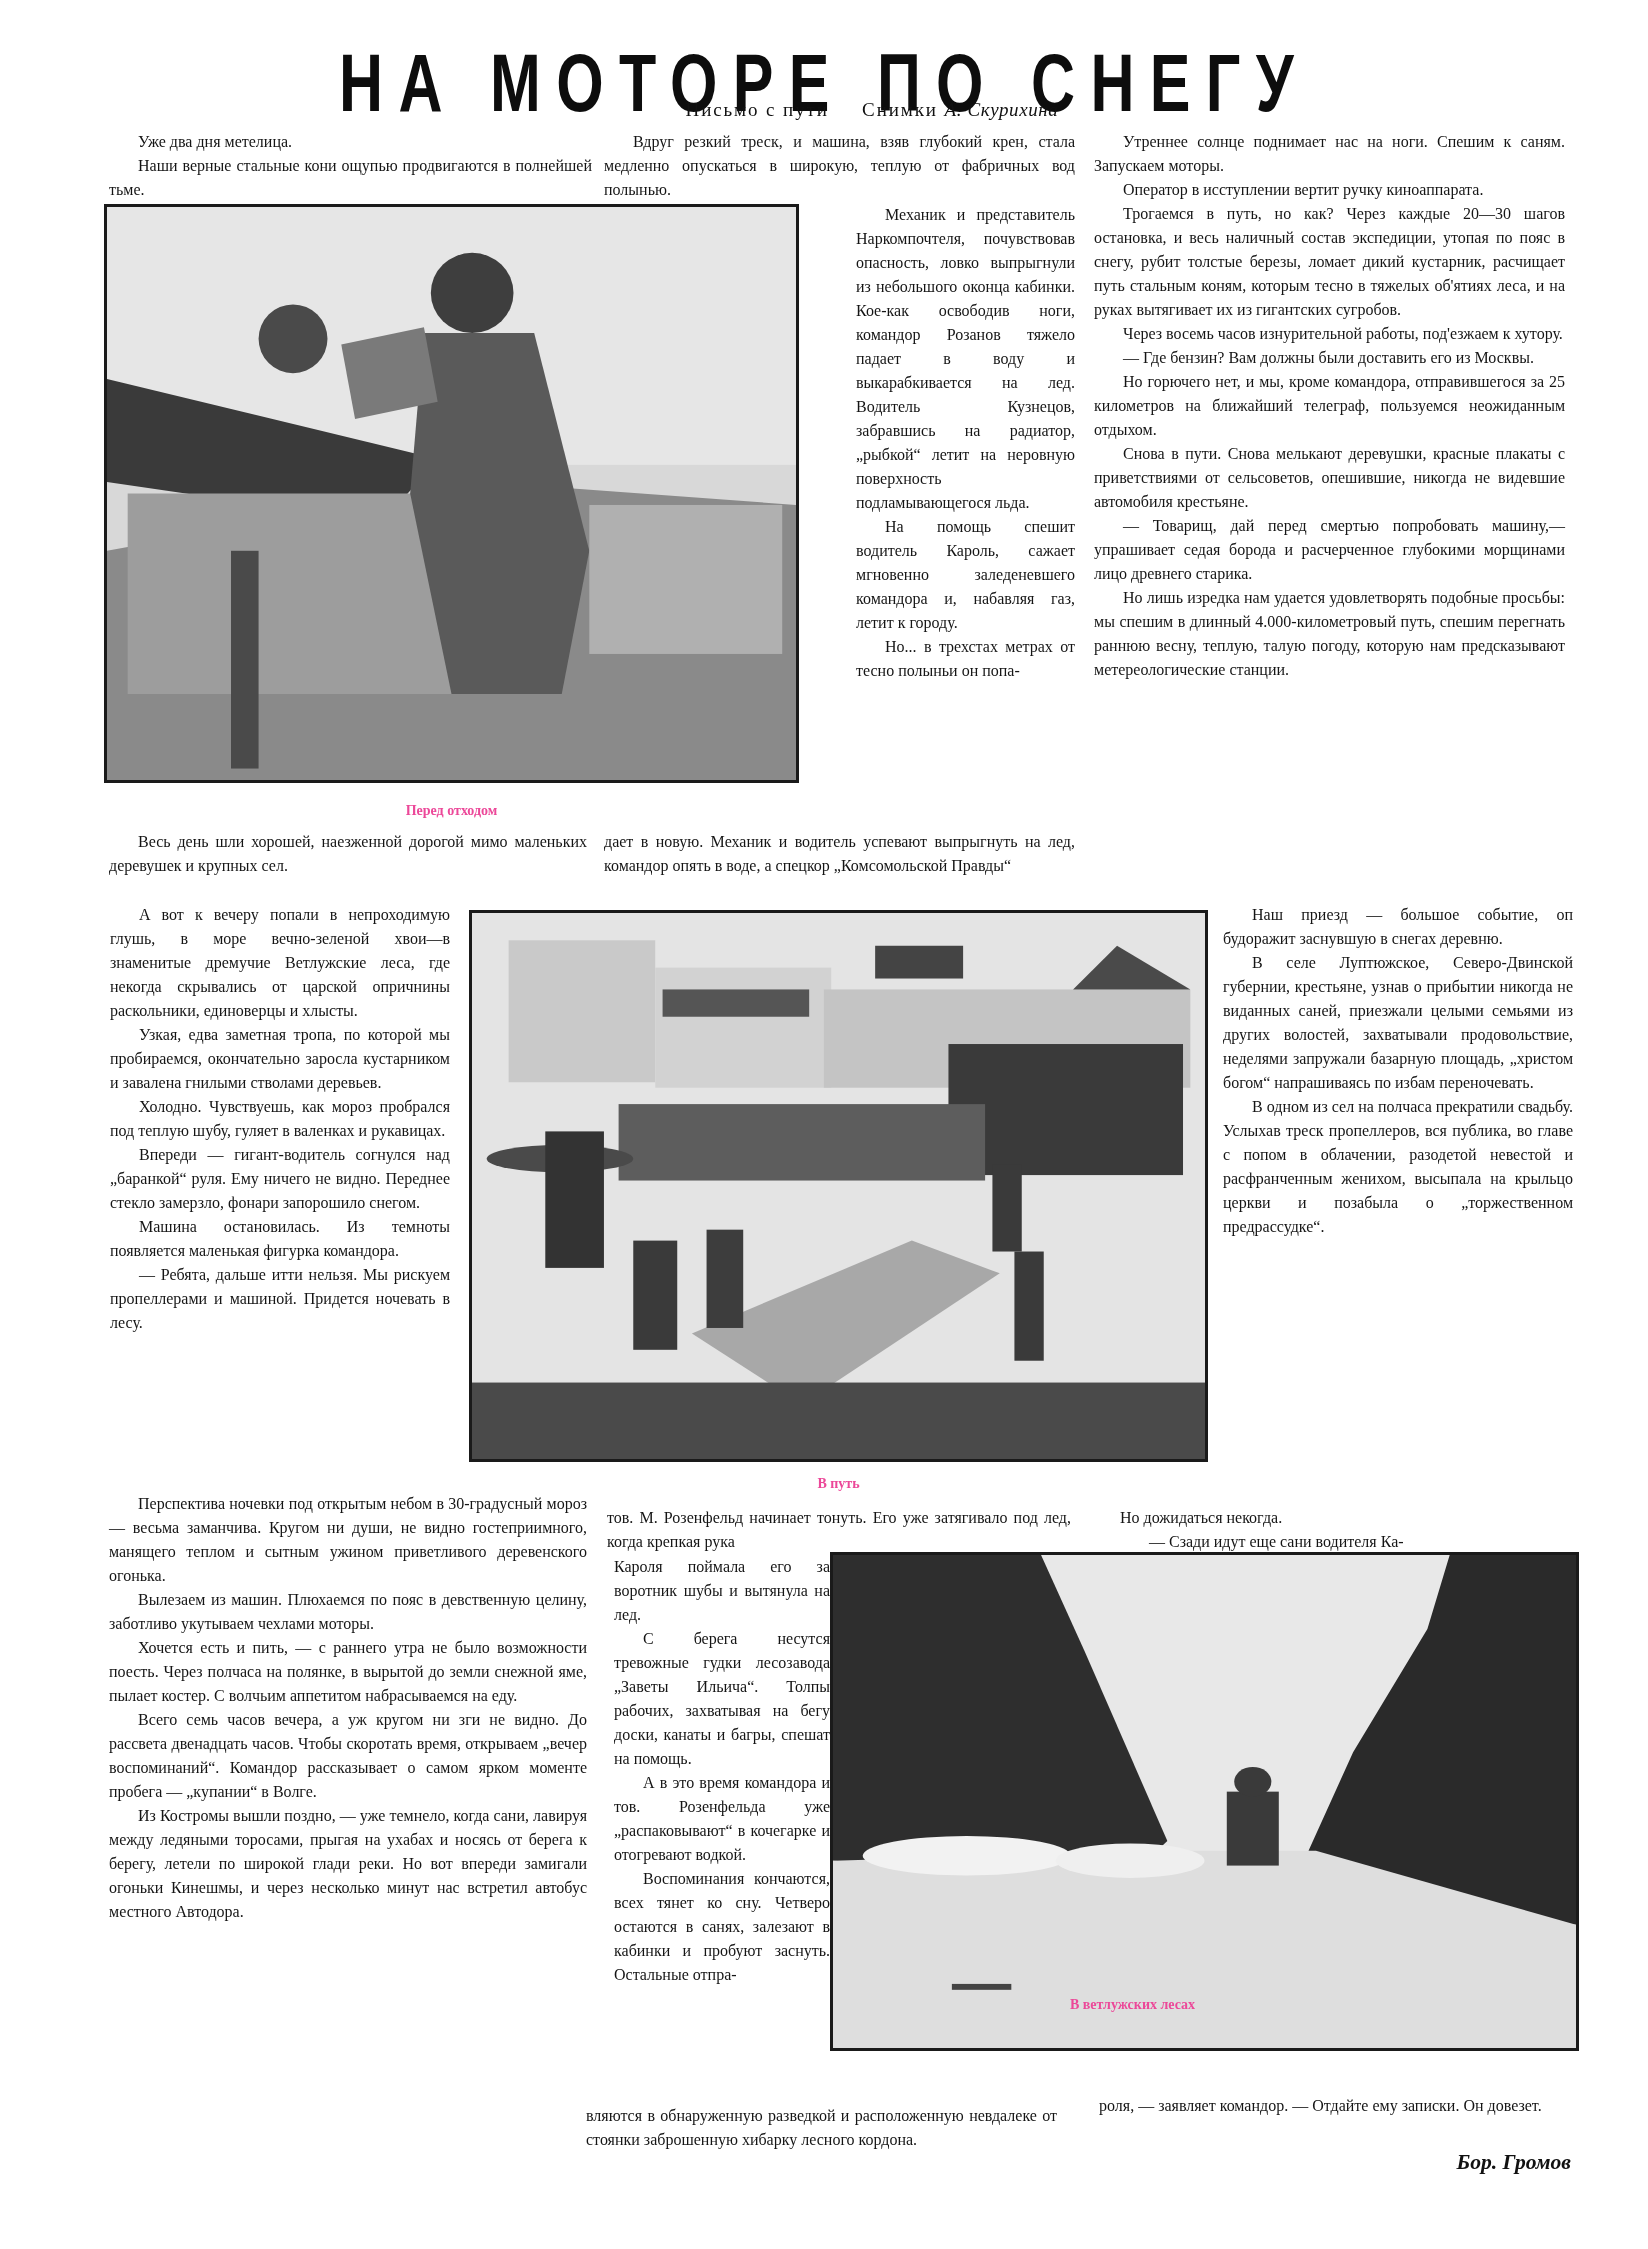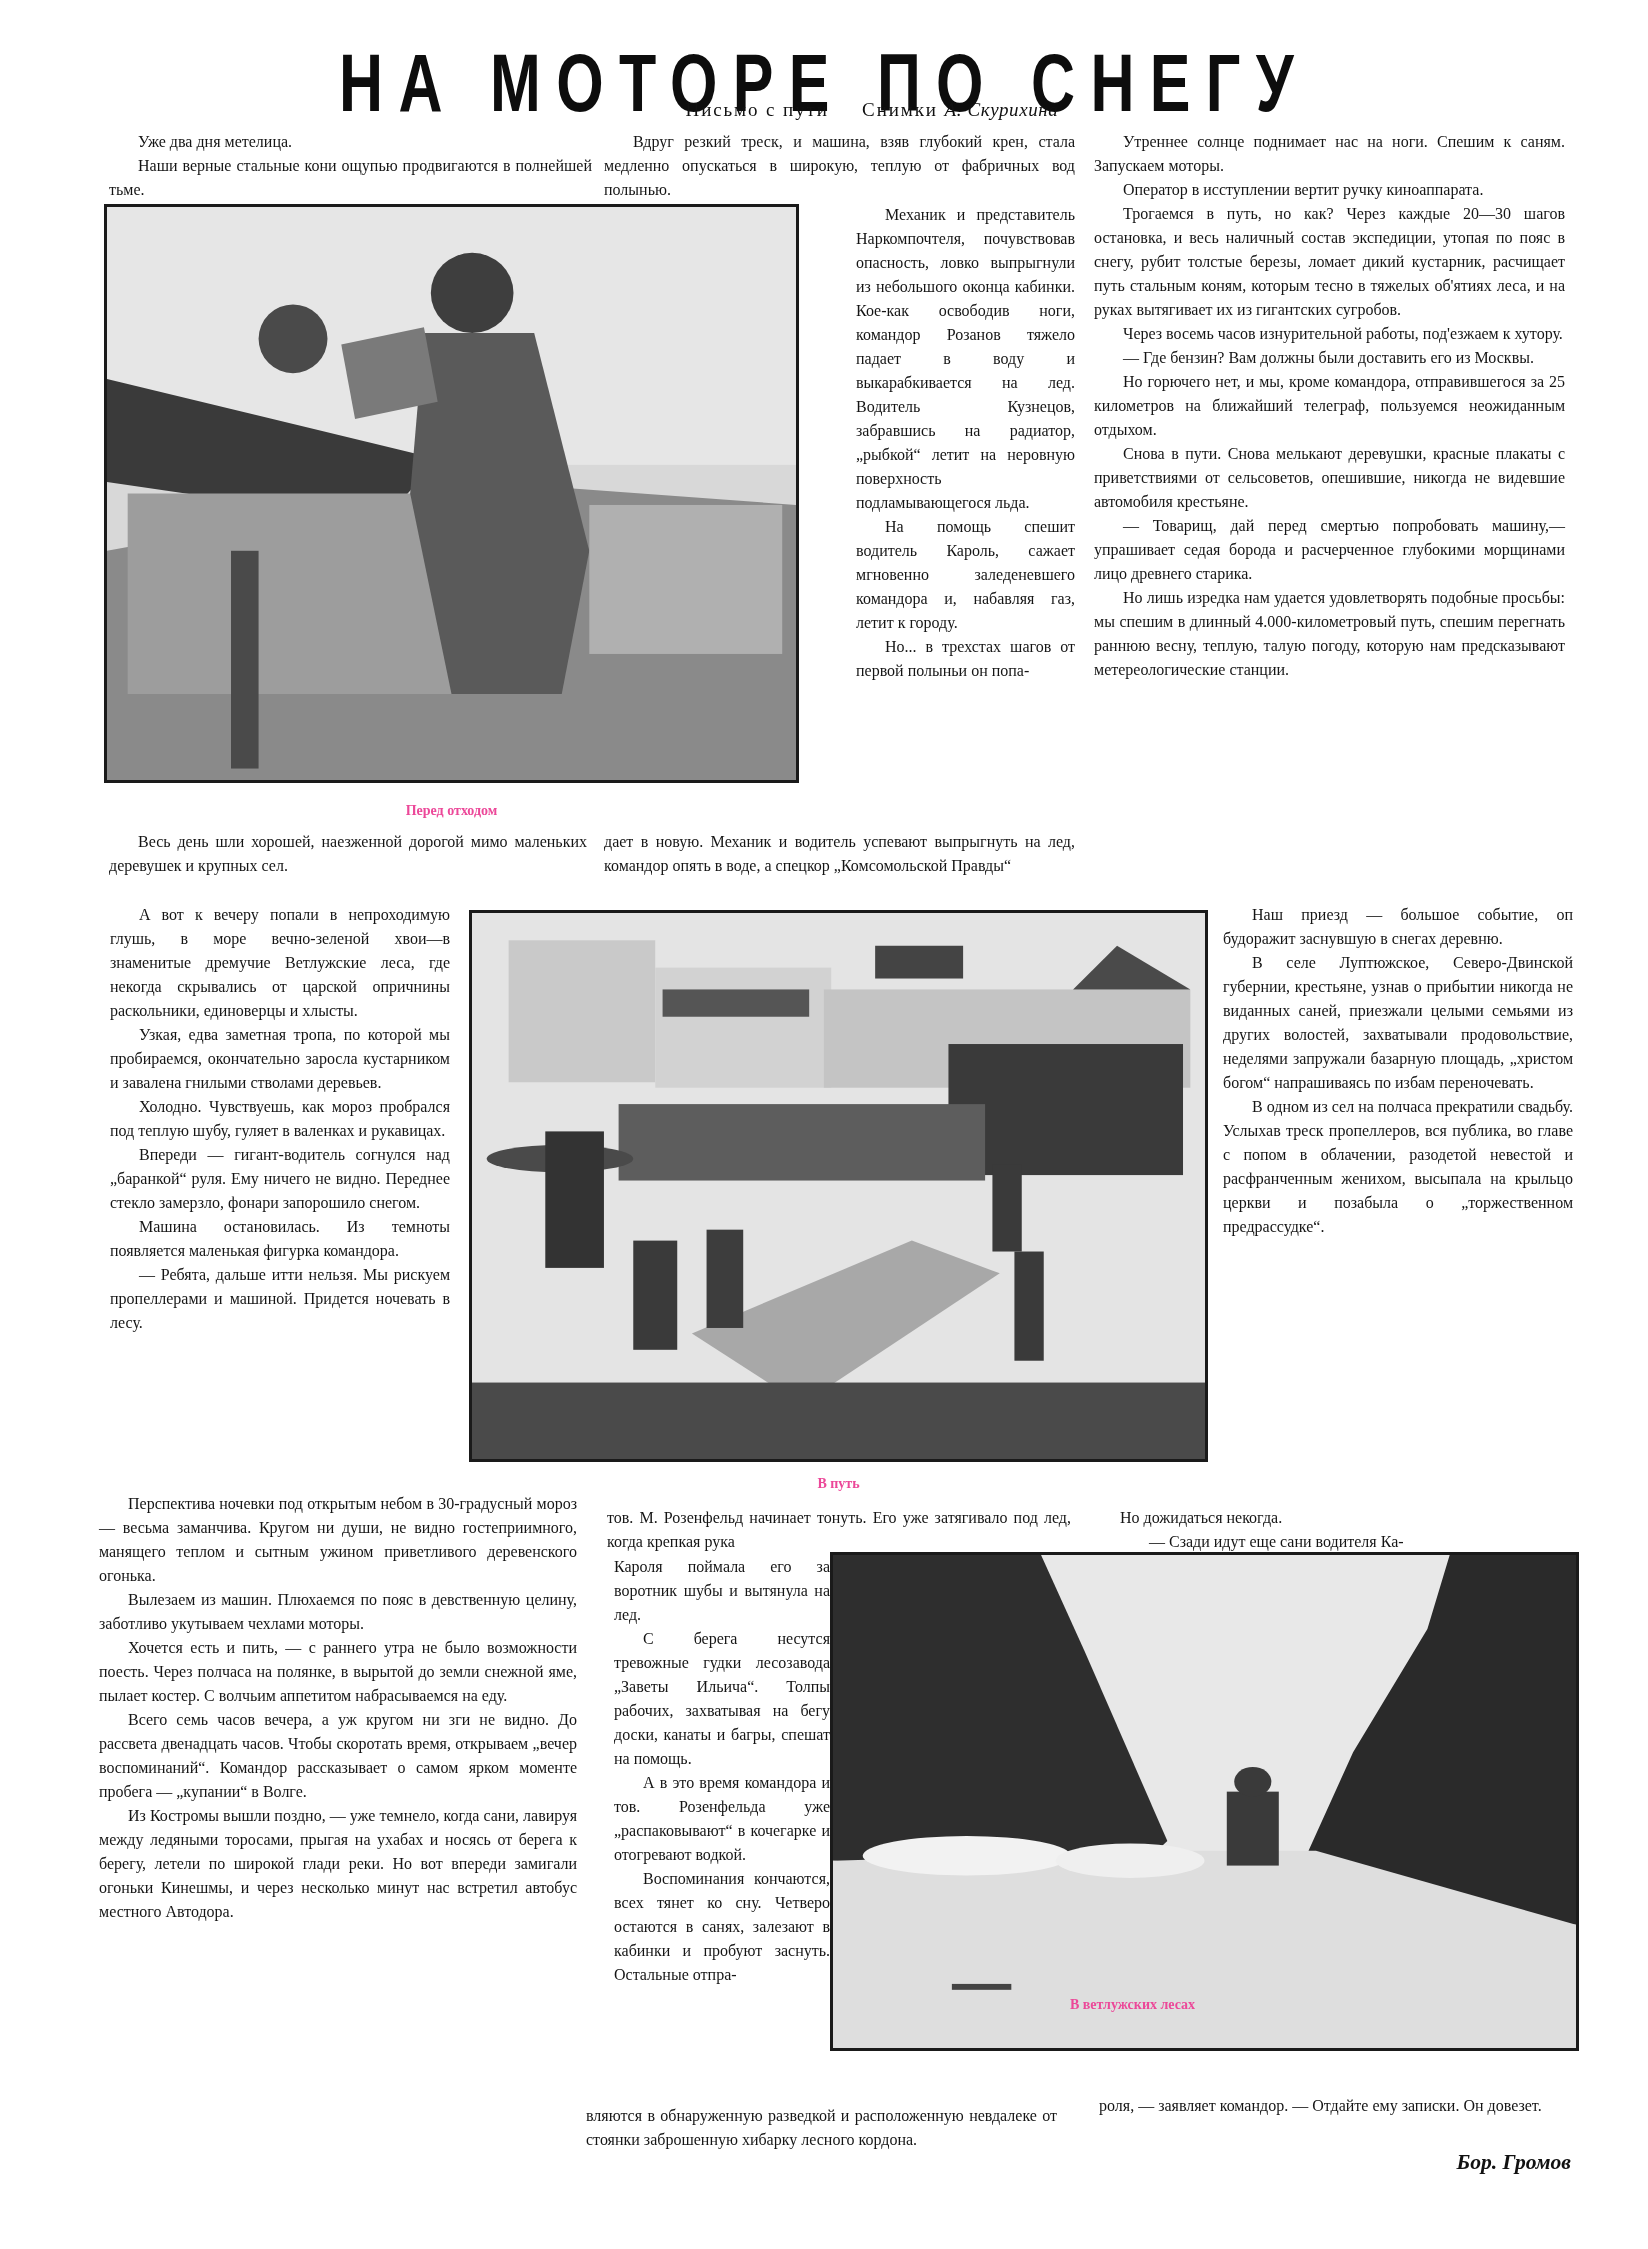--- a/index.html
+++ b/index.html
@@ -48,21 +48,21 @@
 </div>
 <div class="caption" style="left:104px; top:803px; width:695px;">Перед отходом</div>
 
 <div class="txt" style="left:604px; top:130px; width:471px;">
   <p>Вдруг резкий треск, и машина, взяв глубокий крен, стала медленно опускаться в широкую, теплую от фабричных вод полынью.</p>
 </div>
 
 <div class="txt" style="left:856px; top:203px; width:219px;">
   <p>Механик и представитель Наркомпочтеля, почувствовав опасность, ловко выпрыгнули из небольшого оконца кабинки. Кое-как освободив ноги, командор Розанов тяжело падает в воду и выкарабкивается на лед. Водитель Кузнецов, забравшись на радиатор, „рыбкой“ летит на неровную поверхность подламывающегося льда.</p>
   <p>На помощь спешит водитель Кароль, сажает мгновенно заледеневшего командора и, набавляя газ, летит к городу.</p>
-  <p>Но... в трехстах шагов от первой полыньи он попа-</p>
+  <p>Но... в трехстах метрах от тесно полыньи он попа-</p>
 </div>
 
 <div class="txt" style="left:1094px; top:130px; width:471px;">
   <p>Утреннее солнце поднимает нас на ноги. Спешим к саням. Запускаем моторы.</p>
   <p>Оператор в исступлении вертит ручку киноаппарата.</p>
   <p>Трогаемся в путь, но как? Через каждые 20—30 шагов остановка, и весь наличный состав экспедиции, утопая по пояс в снегу, рубит толстые березы, ломает дикий кустарник, расчищает путь стальным коням, которым тесно в тяжелых об'ятиях леса, и на руках вытягивает их из гигантских сугробов.</p>
   <p>Через восемь часов изнурительной работы, под'езжаем к хутору.</p>
   <p>— Где бензин? Вам должны были доставить его из Москвы.</p>
   <p>Но горючего нет, и мы, кроме командора, отправившегося за 25 километров на ближайший телеграф, пользуемся неожиданным отдыхом.</p>
   <p>Снова в пути. Снова мелькают деревушки, красные плакаты с приветствиями от сельсоветов, опешившие, никогда не видевшие автомобиля крестьяне.</p>
@@ -109,21 +109,21 @@
   </svg>
 </div>
 <div class="caption" style="left:469px; top:1476px; width:739px;">В путь</div>
 
 <div class="txt" style="left:1223px; top:903px; width:350px;">
   <p>Наш приезд — большое событие, оп будоражит заснувшую в снегах деревню.</p>
   <p>В селе Луптюжское, Северо-Двинской губернии, крестьяне, узнав о прибытии никогда не виданных саней, приезжали целыми семьями из других волостей, захватывали продовольствие, неделями запружали базарную площадь, „христом богом“ напрашиваясь по избам переночевать.</p>
   <p>В одном из сел на полчаса прекратили свадьбу. Услыхав треск пропеллеров, вся публика, во главе с попом в облачении, разодетой невестой и расфранченным женихом, высыпала на крыльцо церкви и позабыла о „торжественном предрассудке“.</p>
 </div>
 
-<div class="txt" style="left:99px; top:1492px; width:478px;">
+<div class="txt" style="left:109px; top:1492px; width:478px;">
   <p>Перспектива ночевки под открытым небом в 30-градусный мороз — весьма заманчива. Кругом ни души, не видно гостеприимного, манящего теплом и сытным ужином приветливого деревенского огонька.</p>
   <p>Вылезаем из машин. Плюхаемся по пояс в девственную целину, заботливо укутываем чехлами моторы.</p>
   <p>Хочется есть и пить, — с раннего утра не было возможности поесть. Через полчаса на полянке, в вырытой до земли снежной яме, пылает костер. С волчьим аппетитом набрасываемся на еду.</p>
   <p>Всего семь часов вечера, а уж кругом ни зги не видно. До рассвета двенадцать часов. Чтобы скоротать время, открываем „вечер воспоминаний“. Командор рассказывает о самом ярком моменте пробега — „купании“ в Волге.</p>
   <p>Из Костромы вышли поздно, — уже темнело, когда сани, лавируя между ледяными торосами, прыгая на ухабах и носясь от берега к берегу, летели по широкой глади реки. Но вот впереди замигали огоньки Кинешмы, и через несколько минут нас встретил автобус местного Автодора.</p>
 </div>
 
 <div class="txt" style="left:607px; top:1506px; width:464px;">
   <p class="cont">тов. М. Розенфельд начинает тонуть. Его уже затягивало под лед, когда крепкая рука</p>
 </div>

